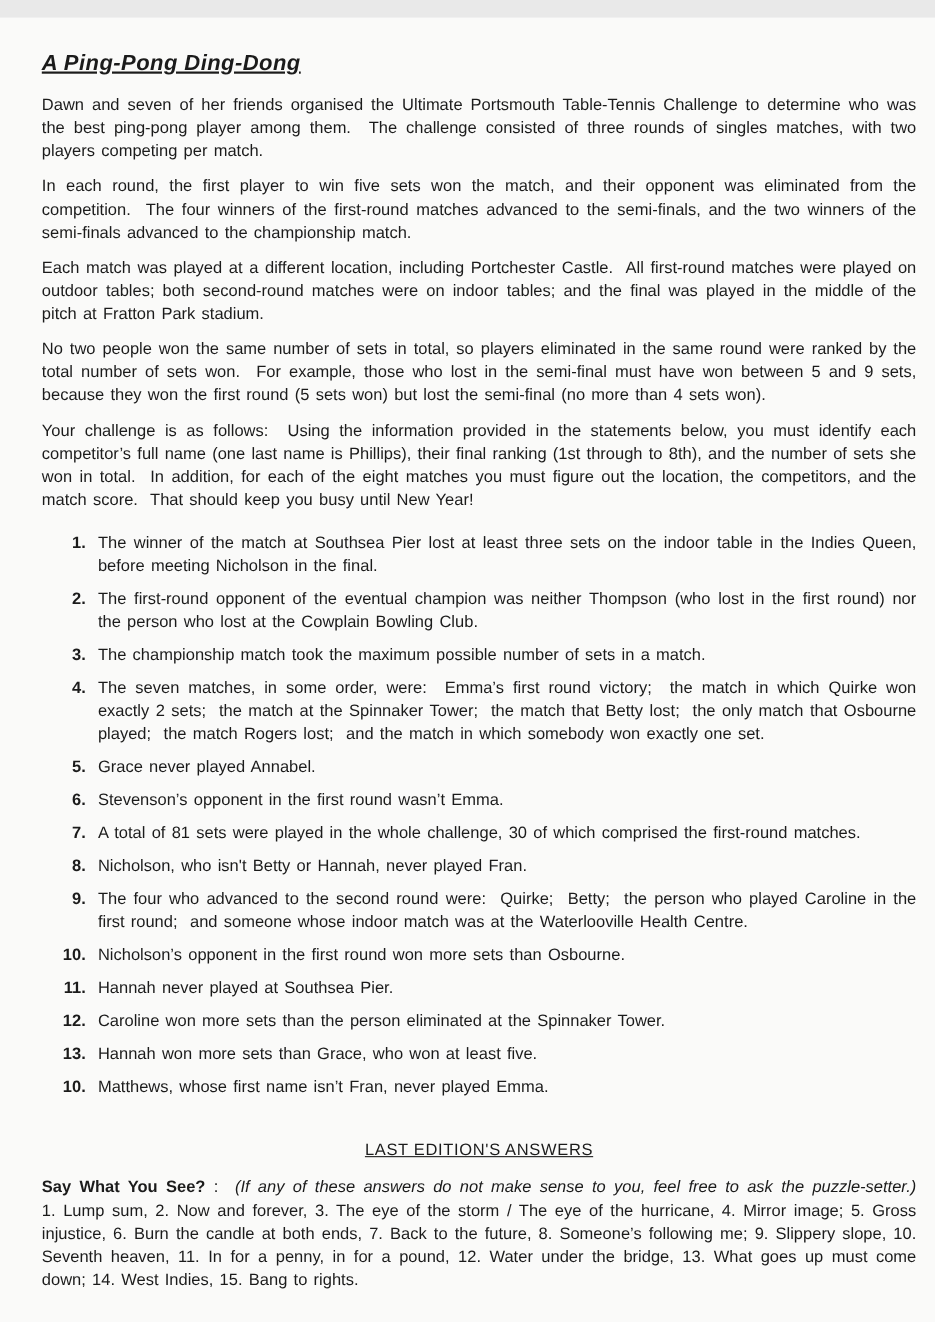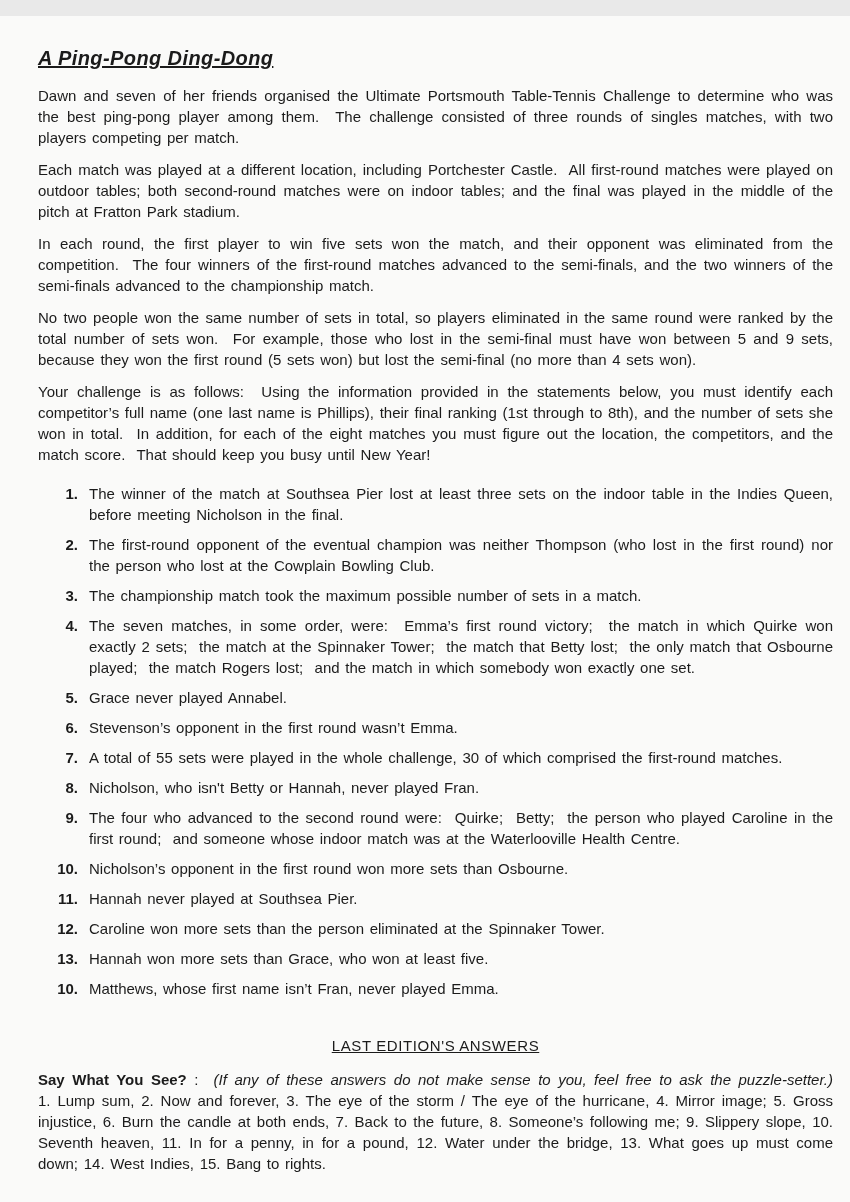--- a/index.html
+++ b/index.html
@@ -73,22 +73,22 @@
   }
 </style>
 </head>
 <body>
 
 <div class="page">
 
   <h1 class="title">A Ping-Pong Ding-Dong</h1>
 
   <p class="intro-paragraph">Dawn and seven of her friends organised the Ultimate Portsmouth Table-Tennis Challenge to determine who was the best ping-pong player among them.&nbsp; The challenge consisted of three rounds of singles matches, with two players competing per match.</p>
+  <p class="intro-paragraph">In each round, the first player to win five sets won the match, and their opponent was eliminated from the competition.&nbsp; The four winners of the first-round matches advanced to the semi-finals, and the two winners of the semi-finals advanced to the championship match.</p>
   <p class="intro-paragraph">Each match was played at a different location, including Portchester Castle.&nbsp; All first-round matches were played on outdoor tables; both second-round matches were on indoor tables; and the final was played in the middle of the pitch at Fratton Park stadium.</p>
-  <p class="intro-paragraph">In each round, the first player to win five sets won the match, and their opponent was eliminated from the competition.&nbsp; The four winners of the first-round matches advanced to the semi-finals, and the two winners of the semi-finals advanced to the championship match.</p>
   <p class="intro-paragraph">No two people won the same number of sets in total, so players eliminated in the same round were ranked by the total number of sets won.&nbsp; For example, those who lost in the semi-final must have won between 5 and 9 sets, because they won the first round (5 sets won) but lost the semi-final (no more than 4 sets won).</p>
   <p class="intro-paragraph">Your challenge is as follows:&nbsp; Using the information provided in the statements below, you must identify each competitor’s full name (one last name is Phillips), their final ranking (1st through to 8th), and the number of sets she won in total.&nbsp; In addition, for each of the eight matches you must figure out the location, the competitors, and the match score.&nbsp; That should keep you busy until New Year!</p>
 
   <div class="clue-list">
     <div class="clue-item">
       <span class="clue-number">1.</span>
       <span class="clue-text">The winner of the match at Southsea Pier lost at least three sets on the indoor table in the Indies Queen, before meeting Nicholson in the final.</span>
     </div>
     <div class="clue-item">
       <span class="clue-number">2.</span>
@@ -105,21 +105,21 @@
     <div class="clue-item">
       <span class="clue-number">5.</span>
       <span class="clue-text">Grace never played Annabel.</span>
     </div>
     <div class="clue-item">
       <span class="clue-number">6.</span>
       <span class="clue-text">Stevenson’s opponent in the first round wasn’t Emma.</span>
     </div>
     <div class="clue-item">
       <span class="clue-number">7.</span>
-      <span class="clue-text">A total of 55 sets were played in the whole challenge, 30 of which comprised the first-round matches.</span>
+      <span class="clue-text">A total of 81 sets were played in the whole challenge, 30 of which comprised the first-round matches.</span>
     </div>
     <div class="clue-item">
       <span class="clue-number">8.</span>
       <span class="clue-text">Nicholson, who isn't Betty or Hannah, never played Fran.</span>
     </div>
     <div class="clue-item">
       <span class="clue-number">9.</span>
       <span class="clue-text">The four who advanced to the second round were:&nbsp; Quirke;&nbsp; Betty;&nbsp; the person who played Caroline in the first round;&nbsp; and someone whose indoor match was at the Waterlooville Health Centre.</span>
     </div>
     <div class="clue-item">

